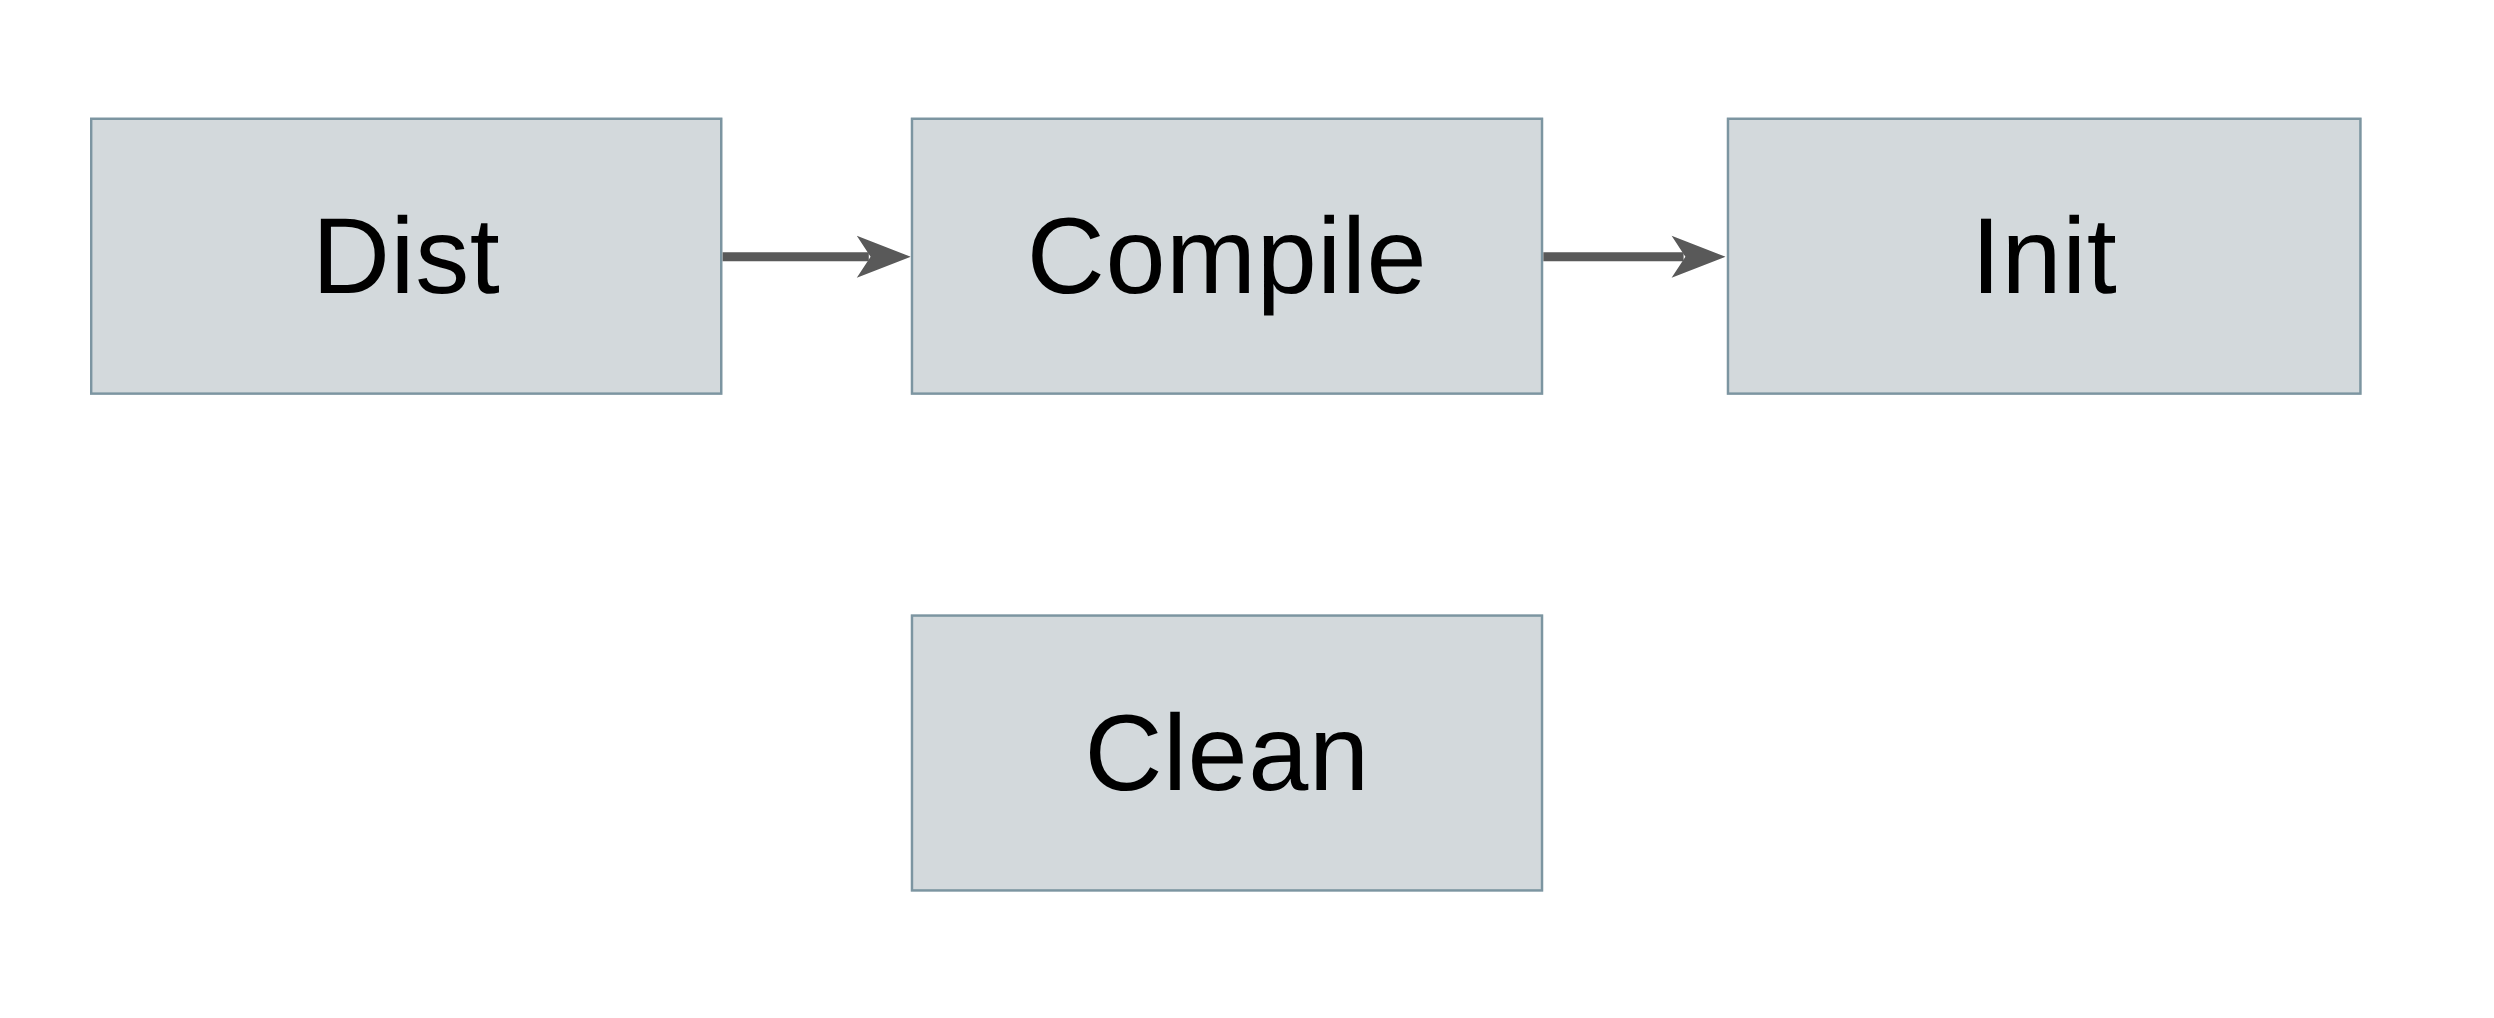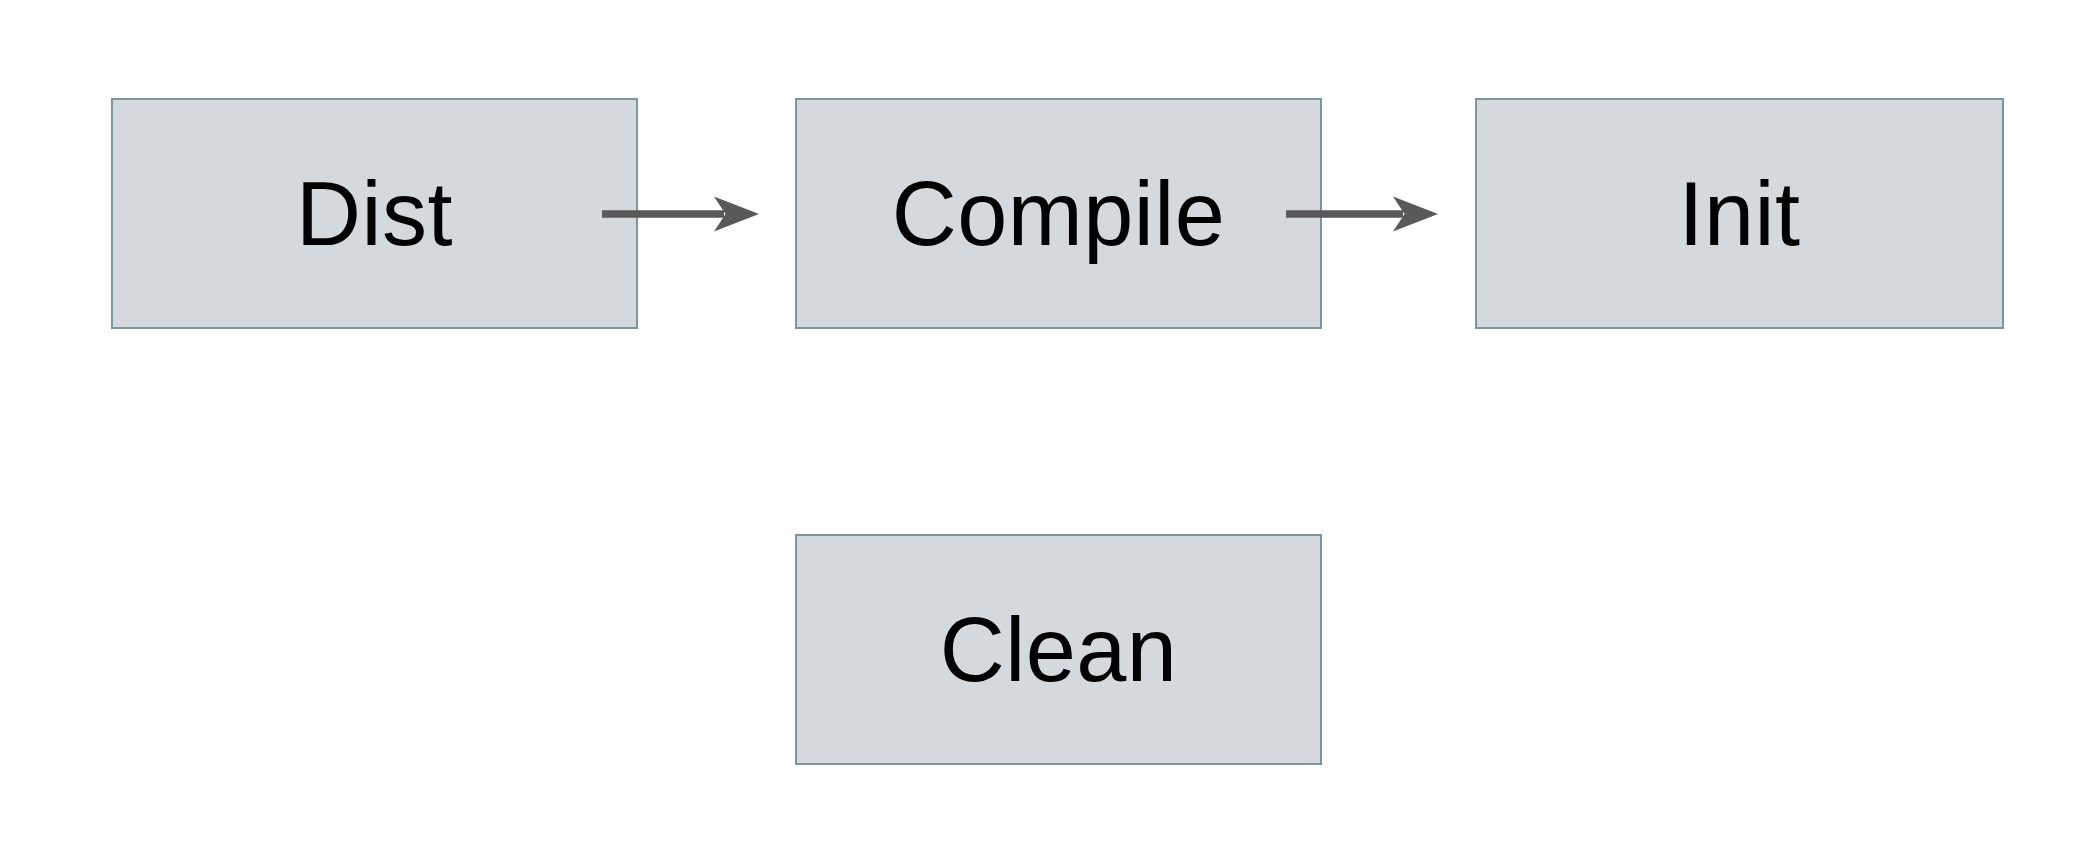--- a/index.html
+++ b/index.html
@@ -25,33 +25,32 @@
   }
   .node {
     position: absolute;
     width: 527px;
     height: 231px;
     background: var(--node-fill);
     border: 2.5px solid var(--node-border);
     display: flex;
     align-items: center;
     justify-content: center;
-    margin-left: 36px;
   }
   .node-label {
     font-size: 90px;
     line-height: 1;
     color: var(--text-color);
     white-space: nowrap;
     letter-spacing: 0.5px;
   }
   #node-dist    { left: 75px;   top: 98px;  }
   #node-compile { left: 759px;  top: 98px; text-align: right;  }
   #node-init    { left: 1439px; top: 98px; width: 529px; text-align: center; }
-  #node-clean   { left: 759px;  top: 534px; }
+  #node-clean   { left: 759px;  top: 512px; }
   .edge {
     position: absolute;
     top: 190px;
     height: 48px;
     display: block;
   }
   #edge-dist-compile { left: 602px;  width: 157px; }
   #edge-compile-init { left: 1286px; width: 152px; }
   .edge line    { stroke: var(--arrow-color); stroke-width: 7.5; }
   .edge polygon { fill: var(--arrow-color); }

